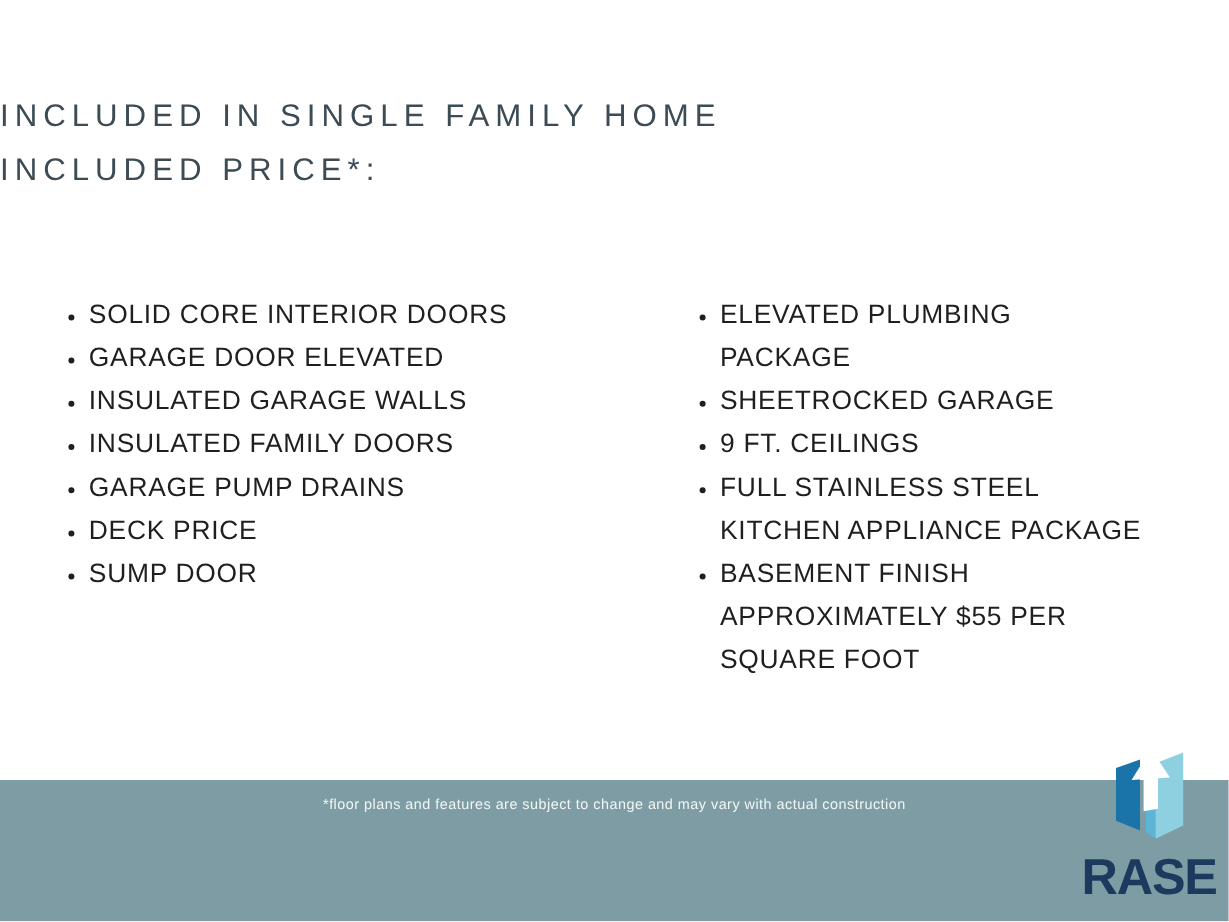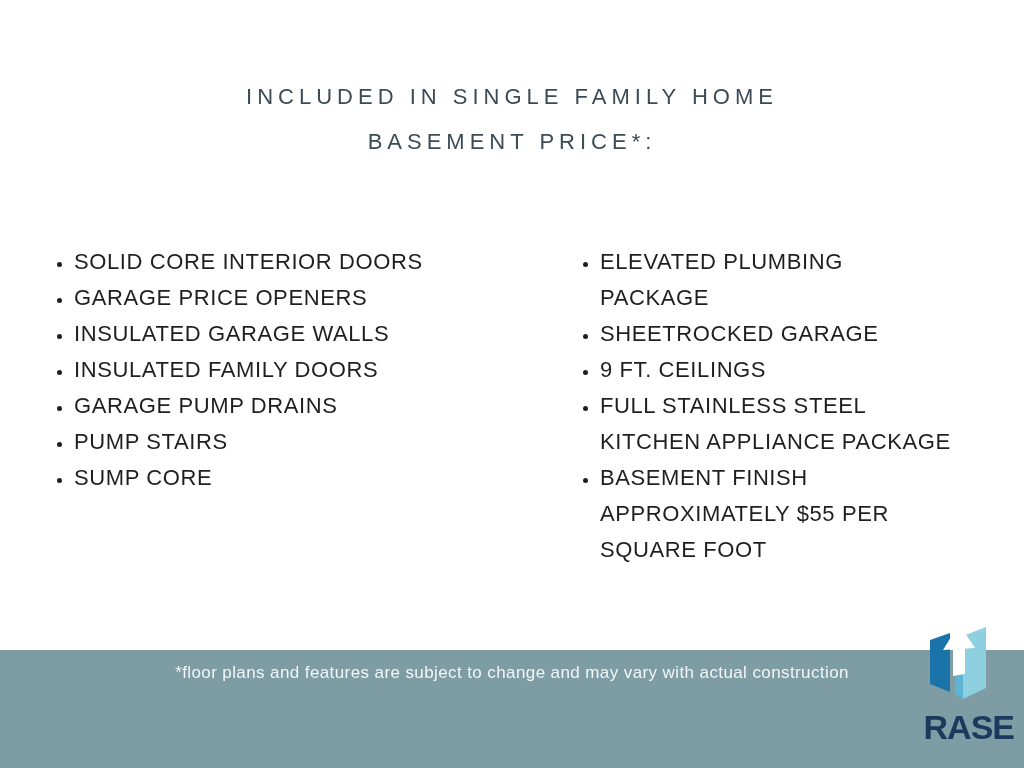--- a/index.html
+++ b/index.html
@@ -15,23 +15,23 @@
     background: var(--background, #ffffff);
     overflow: hidden;
   }
 
   
   .slide-title {
     position: absolute;
     top: 74px;
     left: 0;
     width: 1024px;
-    text-align: center;
+    text-align: left;
     color: var(--title, #3c4b54);
-    font-size: 22px;
+    font-size: 26px;
     line-height: 45px;
     font-weight: 500;
     letter-spacing: 5px;
   }
 
   
   ul.feature-list {
     position: absolute;
     margin: 0;
     padding: 0 0 0 22px;
@@ -62,21 +62,21 @@
     height: 118px;
     background: var(--footer-band, #7d9ca4);
   }
   .footer-disclaimer {
     position: absolute;
     left: 0;
     top: 663px;
     width: 1024px;
     text-align: center;
     color: var(--footer-text, #f2f6f6);
-    font-size: 17px;
+    font-size: 12px;
     letter-spacing: 0.4px;
   }
 
   
   .logo {
     position: absolute;
     right: 6px;
     top: 624px;
     width: 150px;
     height: 144px;
@@ -90,44 +90,44 @@
   }
   .logo-icon .panel-dark  { fill: var(--logo-dark-blue, #1a74a9); }
   .logo-icon .panel-light { fill: var(--logo-light-blue, #8fd0e0); }
   .logo-icon .panel-mid   { fill: var(--logo-mid-blue, #5db4d4); }
   .logo-icon .arrow       { fill: #ffffff; }
   .logo-text {
     position: absolute;
     right: 4px;
     top: 86px;
     color: var(--logo-navy, #1c3a5e);
-    font-size: 34px;
+    font-size: 42px;
     font-weight: 700;
     letter-spacing: -1px;
     line-height: 1;
   }
 </style>
 </head>
 <body>
 
 <div class="slide">
 
   <div class="slide-title">
     <div>INCLUDED IN SINGLE FAMILY HOME</div>
-    <div>BASEMENT PRICE*:</div>
+    <div>INCLUDED PRICE*:</div>
   </div>
 
   <ul class="feature-list list-left">
       <li>SOLID CORE INTERIOR DOORS</li>
-      <li>GARAGE PRICE OPENERS</li>
+      <li>GARAGE DOOR ELEVATED</li>
       <li>INSULATED GARAGE WALLS</li>
       <li>INSULATED FAMILY DOORS</li>
       <li>GARAGE PUMP DRAINS</li>
-      <li>PUMP STAIRS</li>
-      <li>SUMP CORE</li>
+      <li>DECK PRICE</li>
+      <li>SUMP DOOR</li>
     </ul>
 
   <ul class="feature-list list-right">
       <li>ELEVATED PLUMBING
 PACKAGE</li>
       <li>SHEETROCKED GARAGE</li>
       <li>9 FT. CEILINGS</li>
       <li>FULL STAINLESS STEEL
 KITCHEN APPLIANCE PACKAGE</li>
       <li>BASEMENT FINISH

